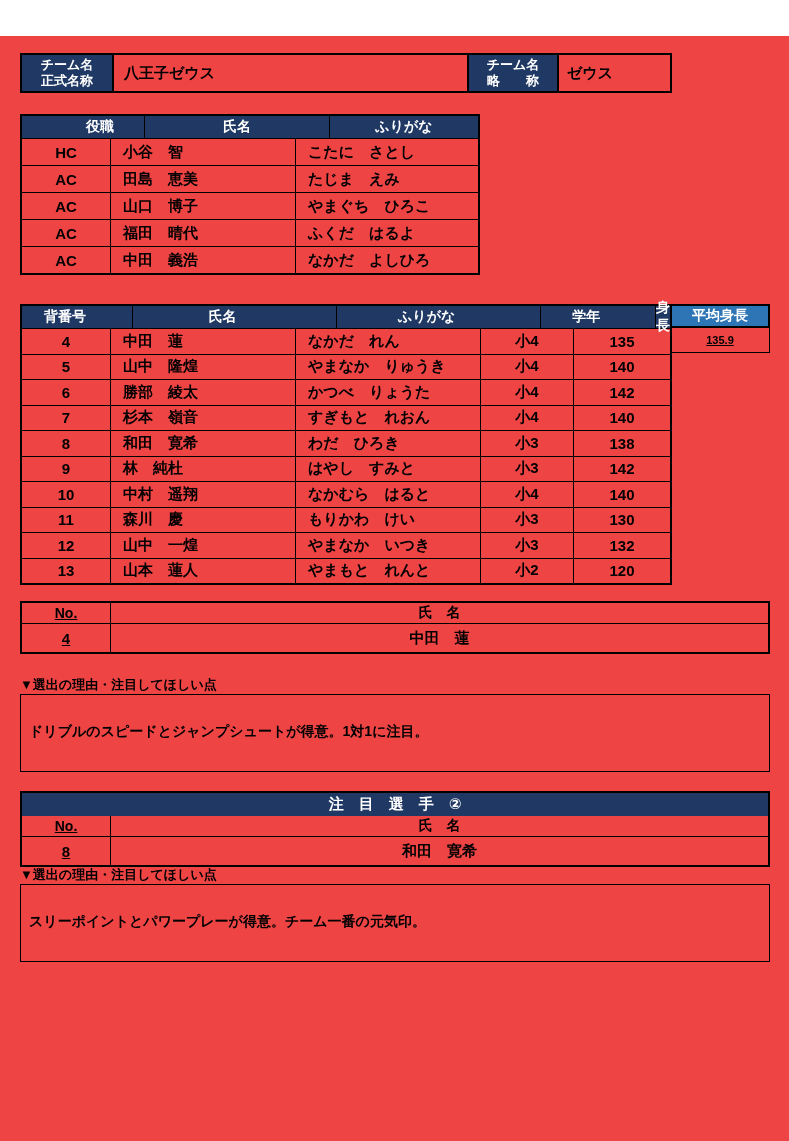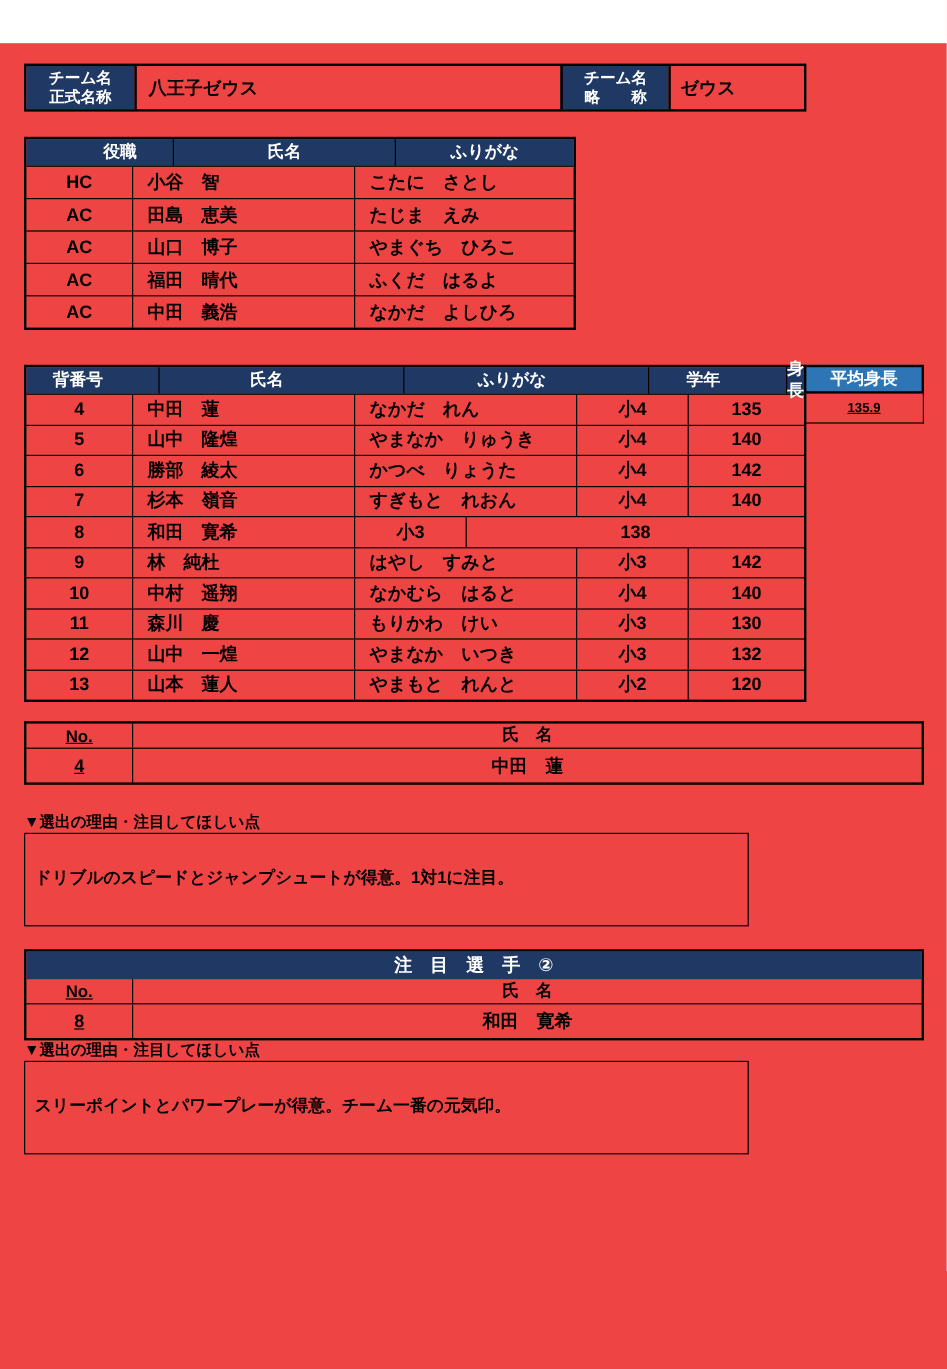--- a/index.html
+++ b/index.html
@@ -54,21 +54,21 @@
   .feat .vrow{display:flex;height:28px;font-size:15px;border-top:1px solid #000;}
   .f-no{width:88px;text-decoration:underline;}
   .f-nm{flex:1;border-left:1px solid #000;}
   .feat1{top:565px;}
   .feat2{top:755px;}
 
   .rlabel{left:20px;font-size:13px;}
   .rlabel1{top:640px;}
   .rlabel2{top:830px;}
 
-  .rbox{left:20px;width:604px;height:78px;border:1.5px solid #000;box-sizing:border-box;
+  .rbox{left:20px;width:750px;height:78px;border:1.5px solid #000;box-sizing:border-box;
         font-size:14px;padding:28px 10px 0 8px;}
   .rbox1{top:658px;}
   .rbox2{top:848px;}
 
   .cutoff{top:1124px;left:20px;width:90px;height:17px;background:var(--navy);}
 </style>
 </head>
 <body>
 
 <div class="page">
@@ -151,20 +151,21 @@
     <div class="drow">
       <div class="cell p1">7</div>
       <div class="cell p2 left">杉本　嶺音</div>
       <div class="cell p3 left">すぎもと　れおん</div>
       <div class="cell p4">小4</div>
       <div class="cell p5">140</div>
     </div>
     <div class="drow">
       <div class="cell p1">8</div>
       <div class="cell p2 left">和田　寛希</div>
+      <div class="cell p3 left">わだ　ひろき</div>
       <div class="cell p4">小3</div>
       <div class="cell p5">138</div>
     </div>
     <div class="drow">
       <div class="cell p1">9</div>
       <div class="cell p2 left">林　純杜</div>
       <div class="cell p3 left">はやし　すみと</div>
       <div class="cell p4">小3</div>
       <div class="cell p5">142</div>
     </div>

